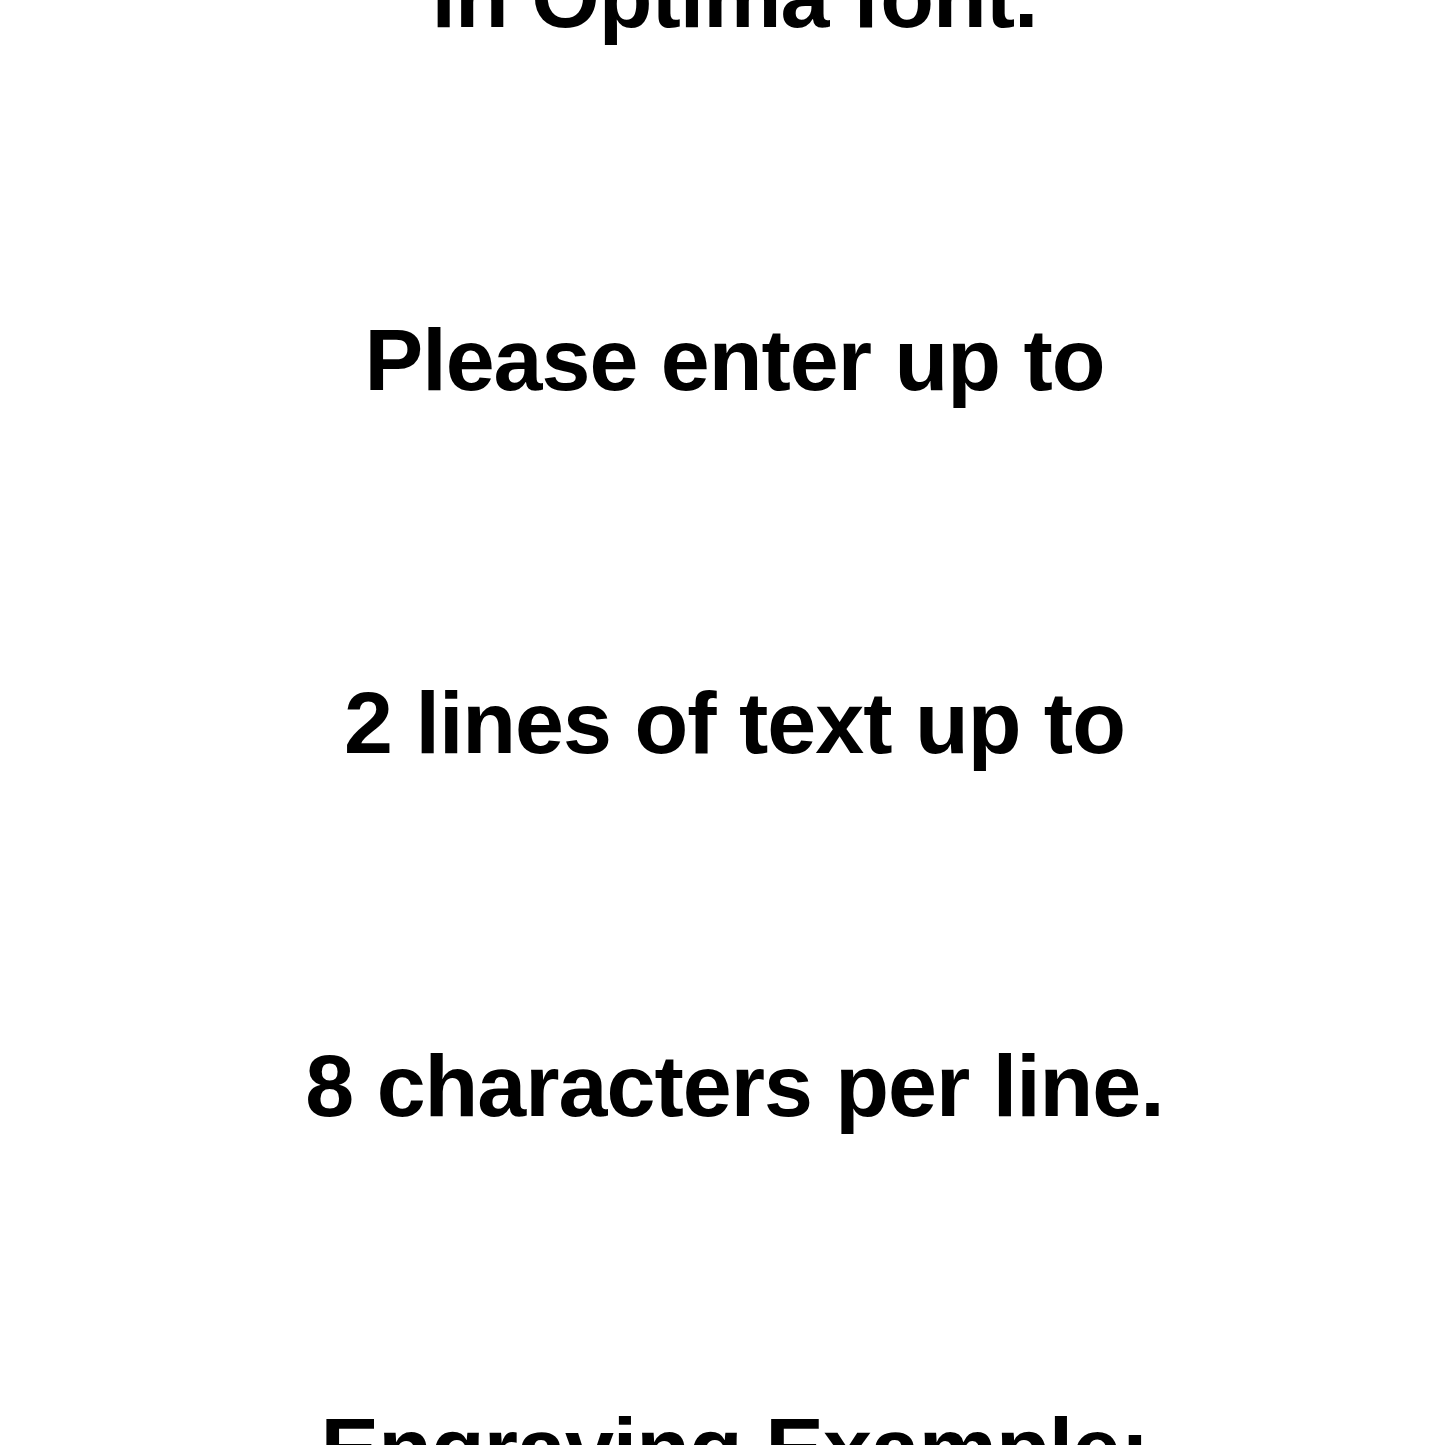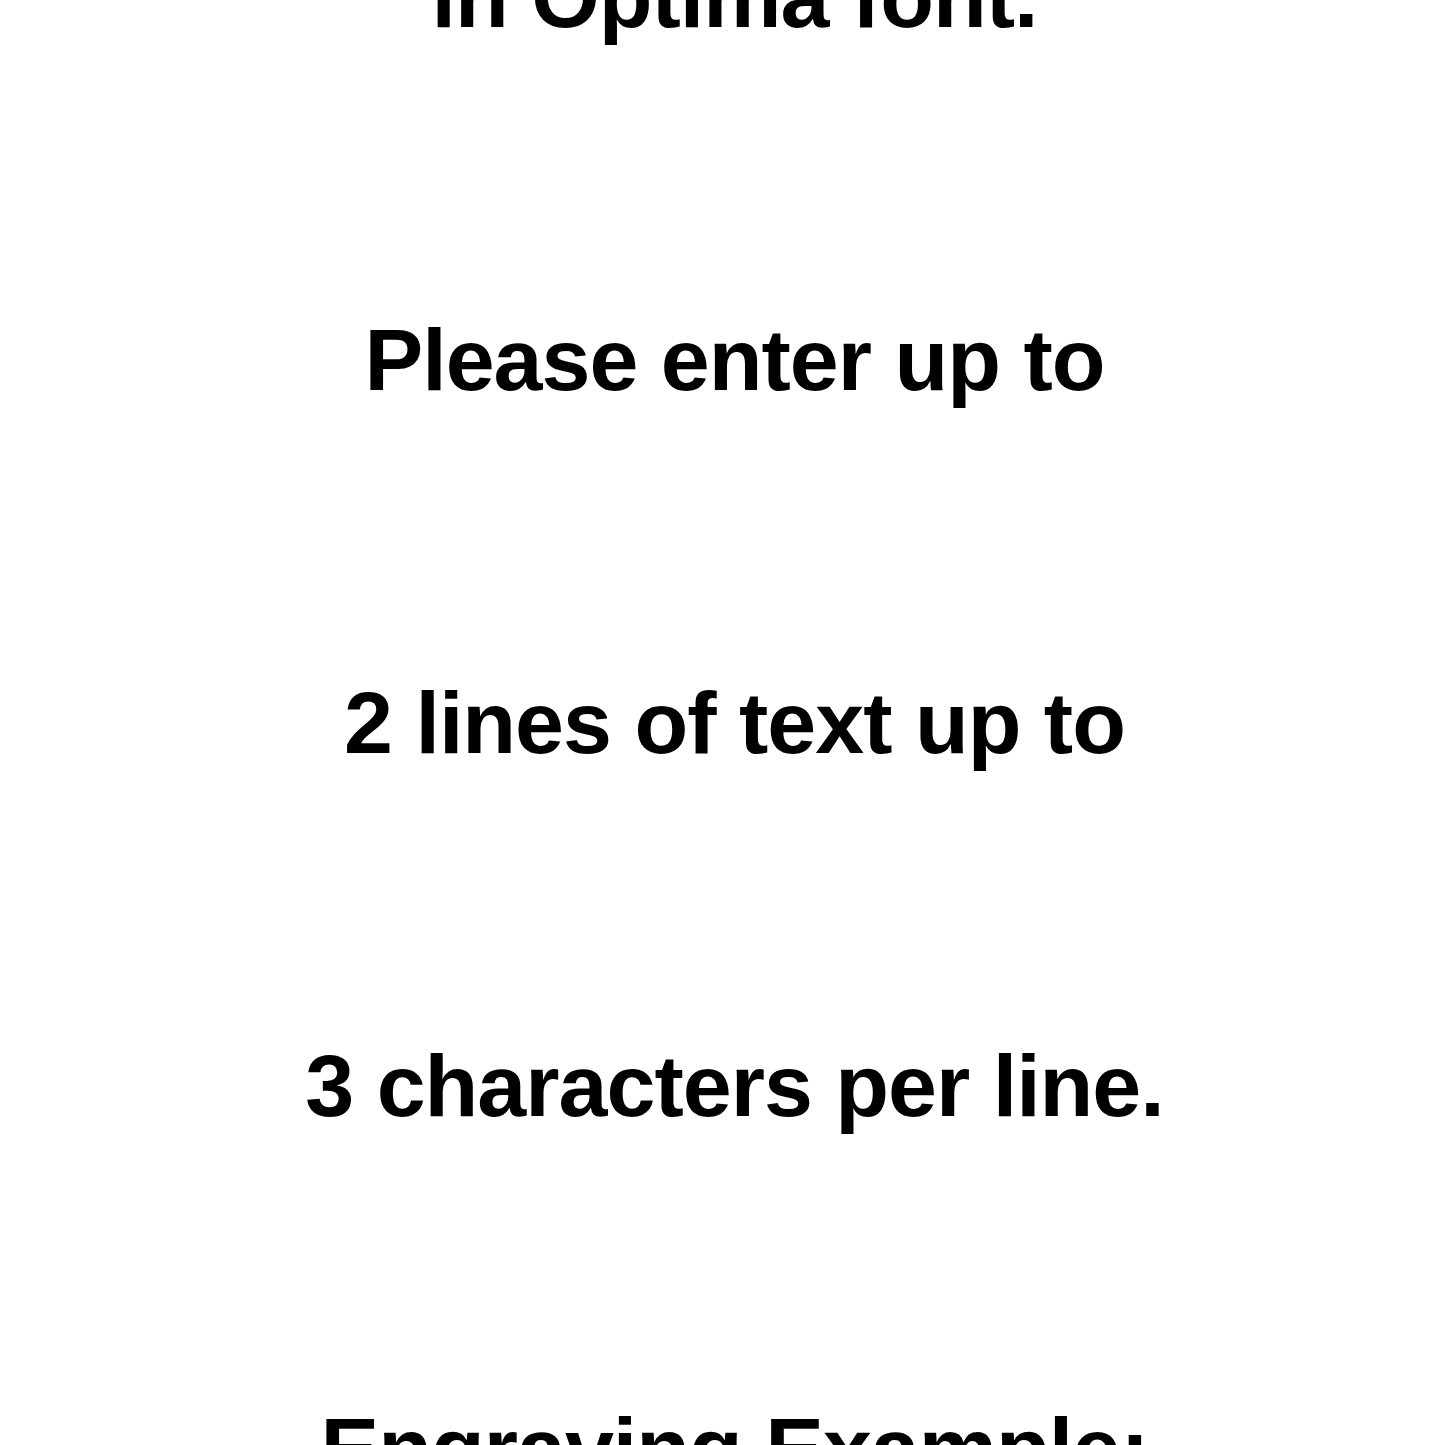--- a/index.html
+++ b/index.html
@@ -38,19 +38,19 @@
 <body style="background: rgb(255, 255, 255);">
 
 <div class="canvas">
   <div class="text-block" style="color: rgb(0, 0, 0);">
     
     
     
     <span class="text-line">in Optima font.</span>
     <span class="text-line">Please enter up to</span>
     <span class="text-line">2 lines of text up to</span>
-    <span class="text-line">3 characters per line.</span>
+    <span class="text-line">8 characters per line.</span>
     <span class="text-line">Engraving Example:</span>
     
     
     
   </div>
 </div>
 
 </body></html>

